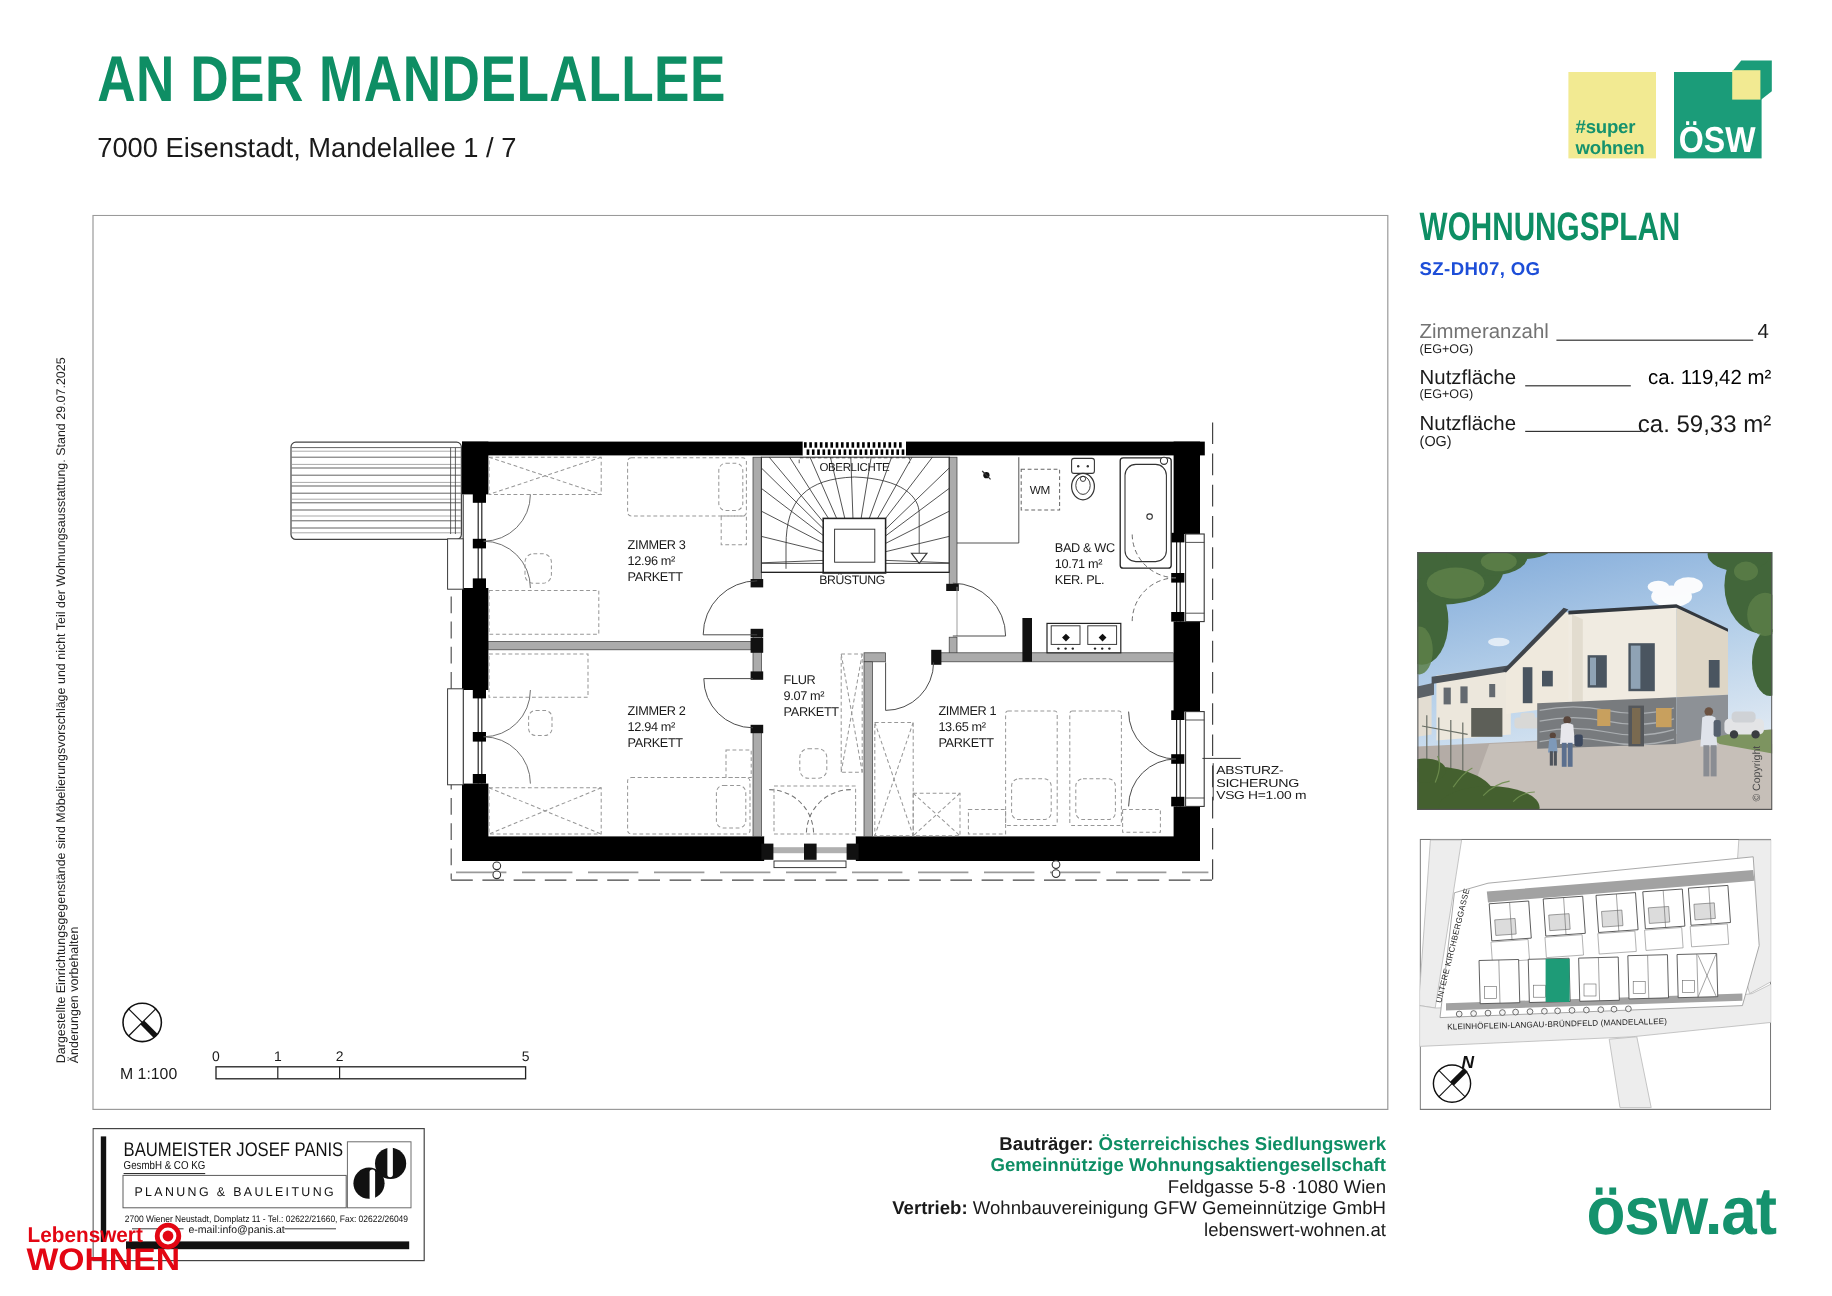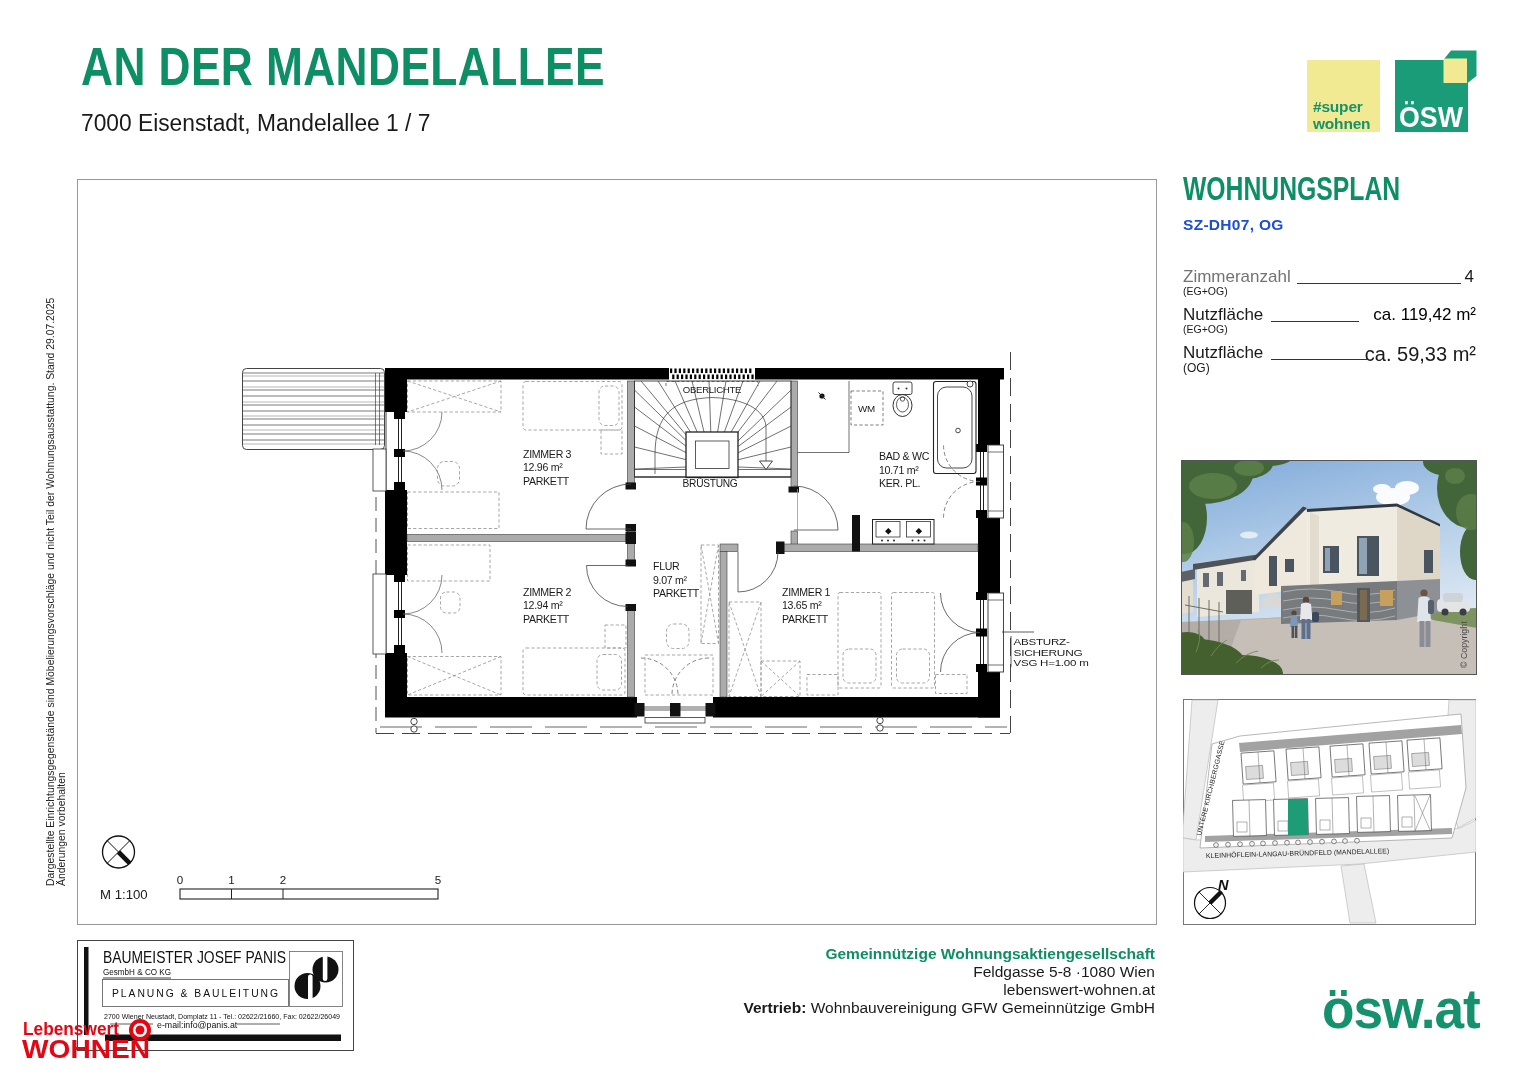--- a/index.html
+++ b/index.html
@@ -669,19 +669,20 @@
 
 <svg class="abs" style="left:18px;top:1014px;" width="140" height="52" viewBox="0 0 140 52">
   <text x="5" y="21" font-size="18" font-weight="bold" fill="#E30613" textLength="96" lengthAdjust="spacingAndGlyphs">Lebenswert</text>
   <circle cx="122" cy="16" r="11" fill="#E30613"></circle>
   <circle cx="122" cy="16" r="7" fill="#fff"></circle>
   <circle cx="122" cy="16" r="4.5" fill="#E30613"></circle>
   <text x="4" y="44" font-size="26" font-weight="bold" fill="#E30613" textLength="128" lengthAdjust="spacingAndGlyphs">WOHNEN</text>
 </svg>
 
 <div class="abs" style="left:700px;top:945px;width:455px;text-align:right;font-size:15.5px;line-height:18px;color:#1a1a1a;">
+  <div><b>Bauträger:</b> <b class="green" style="color:#0E8E64;">Österreichisches Siedlungswerk</b></div>
   <div><b class="green" style="color:#0E8E64;">Gemeinnützige Wohnungsaktiengesellschaft</b></div>
   <div>Feldgasse 5-8 ·1080 Wien</div>
+  <div><b>Vertrieb:</b> Wohnbauvereinigung GFW Gemeinnützige GmbH</div>
   <div>lebenswert-wohnen.at</div>
-  <div><b>Vertrieb:</b> Wohnbauvereinigung GFW Gemeinnützige GmbH</div>
 </div>
 
 <div class="abs" style="left:1322px;top:976px;font-size:56px;font-weight:bold;color:#15926D;letter-spacing:-1px;transform:scaleX(0.95);transform-origin:left top;white-space:nowrap;">ösw.at</div>
 
 </body></html>

